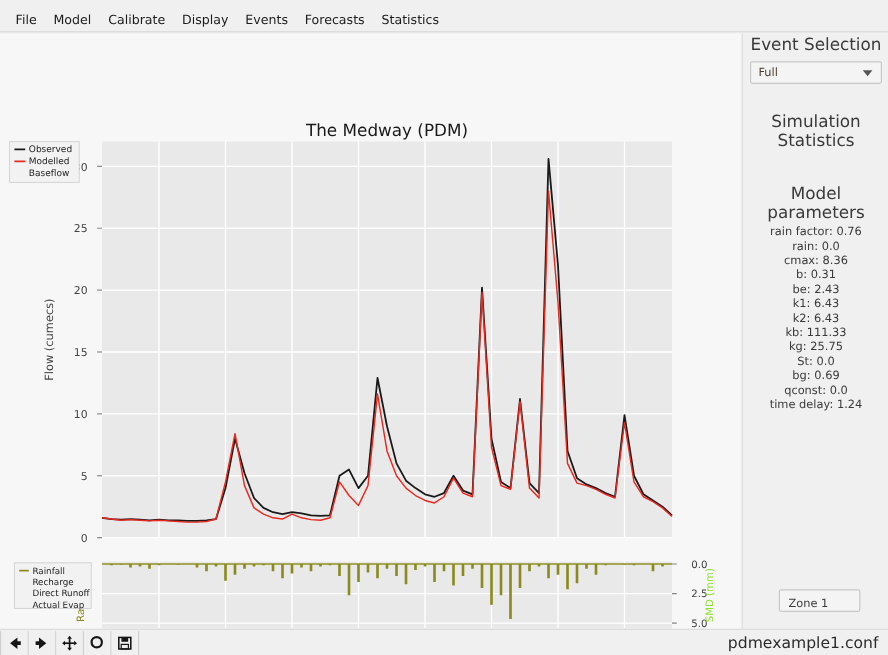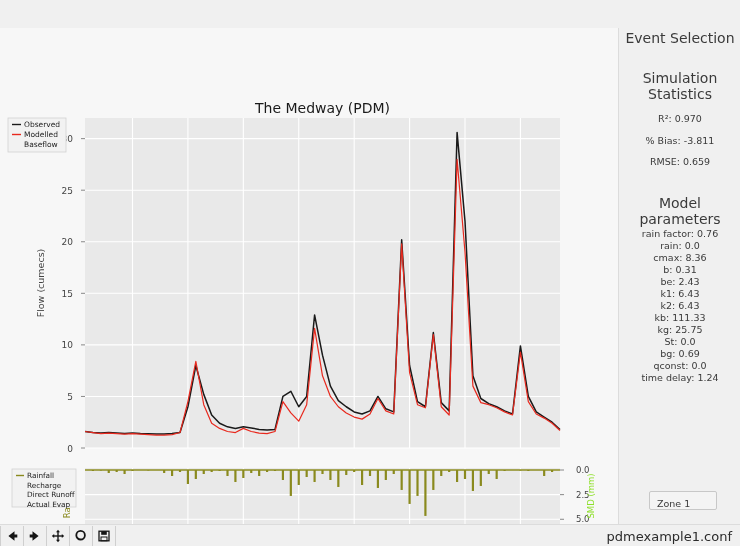--- a/index.html
+++ b/index.html
@@ -139,20 +139,29 @@
     position: absolute; right: 8px; top: 4px;
     font-size: 13px; color: #2b2b2b;
   }
 </style>
 </head>
 <body>
 
 <div id="app">
 
 
+  <div class="menubar" id="menubar">
+      <div class="menu-item">File</div>
+      <div class="menu-item">Model</div>
+      <div class="menu-item">Calibrate</div>
+      <div class="menu-item">Display</div>
+      <div class="menu-item">Events</div>
+      <div class="menu-item">Forecasts</div>
+      <div class="menu-item">Statistics</div>
+    </div>
 
   <div class="plot-region">
     <svg id="figure" width="618" height="496" viewBox="0 0 618 496">
         <rect x="0" y="0" width="618" height="496" fill="#f7f7f7"></rect>
         <rect x="85" y="90" width="475" height="330" fill="#e9e9e9"></rect>
         <line x1="85" y1="420" x2="560" y2="420" stroke="#ffffff" stroke-width="1.1"></line>
         <text x="73" y="423.5" font-size="9" fill="#444" text-anchor="end" font-family="&quot;DejaVu Sans&quot;,&quot;Liberation Sans&quot;,sans-serif">0</text>
         <line x1="81" y1="420" x2="85" y2="420" stroke="#888" stroke-width="1"></line>
         <line x1="85" y1="368.4375" x2="560" y2="368.4375" stroke="#ffffff" stroke-width="1.1"></line>
         <text x="73" y="371.9375" font-size="9" fill="#444" text-anchor="end" font-family="&quot;DejaVu Sans&quot;,&quot;Liberation Sans&quot;,sans-serif">5</text>
@@ -286,27 +295,26 @@
         <line x1="16" y1="447.5" x2="24" y2="447.5" stroke="#8a8a1e" stroke-width="1.4"></line>
         <text x="27" y="450" font-size="7.3" fill="#222" text-anchor="start" font-family="&quot;DejaVu Sans&quot;,&quot;Liberation Sans&quot;,sans-serif">Rainfall</text>
         <text x="27" y="459.5" font-size="7.3" fill="#222" text-anchor="start" font-family="&quot;DejaVu Sans&quot;,&quot;Liberation Sans&quot;,sans-serif">Recharge</text>
         <text x="27" y="469" font-size="7.3" fill="#222" text-anchor="start" font-family="&quot;DejaVu Sans&quot;,&quot;Liberation Sans&quot;,sans-serif">Direct Runoff</text>
         <text x="27" y="478.5" font-size="7.3" fill="#222" text-anchor="start" font-family="&quot;DejaVu Sans&quot;,&quot;Liberation Sans&quot;,sans-serif">Actual Evap</text>
       </svg>
   </div>
 
   <div class="sidepanel">
     <div class="panel-heading">Event Selection</div>
+    <div class="combo">
+      <span class="combo-label">Full</span>
+      <span class="caret"></span>
+    </div>
 
     <div class="panel-heading" style="margin-top:24px;">Simulation Statistics</div>
-    <div id="stats-list">
-        <div class="stat-line">R²: 0.970</div>
-        <div class="stat-line">% Bias: -3.811</div>
-        <div class="stat-line">RMSE: 0.659</div>
-      </div>
 
     <div class="panel-heading" style="margin-top:28px;">Model parameters</div>
     <div id="params-list">
         <div class="param-line">rain factor: 0.76</div>
         <div class="param-line">rain: 0.0</div>
         <div class="param-line">cmax: 8.36</div>
         <div class="param-line">b: 0.31</div>
         <div class="param-line">be: 2.43</div>
         <div class="param-line">k1: 6.43</div>
         <div class="param-line">k2: 6.43</div>

